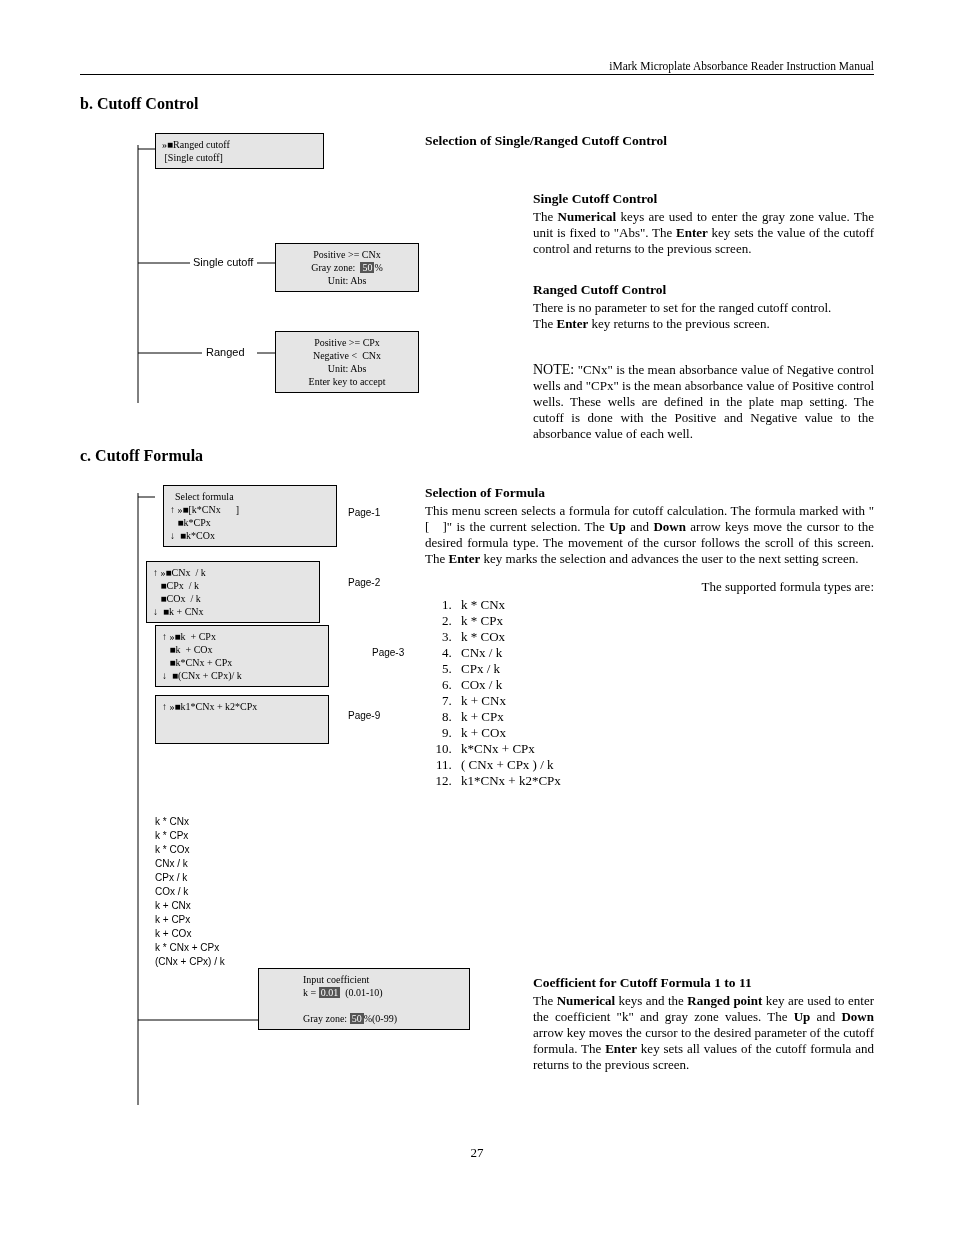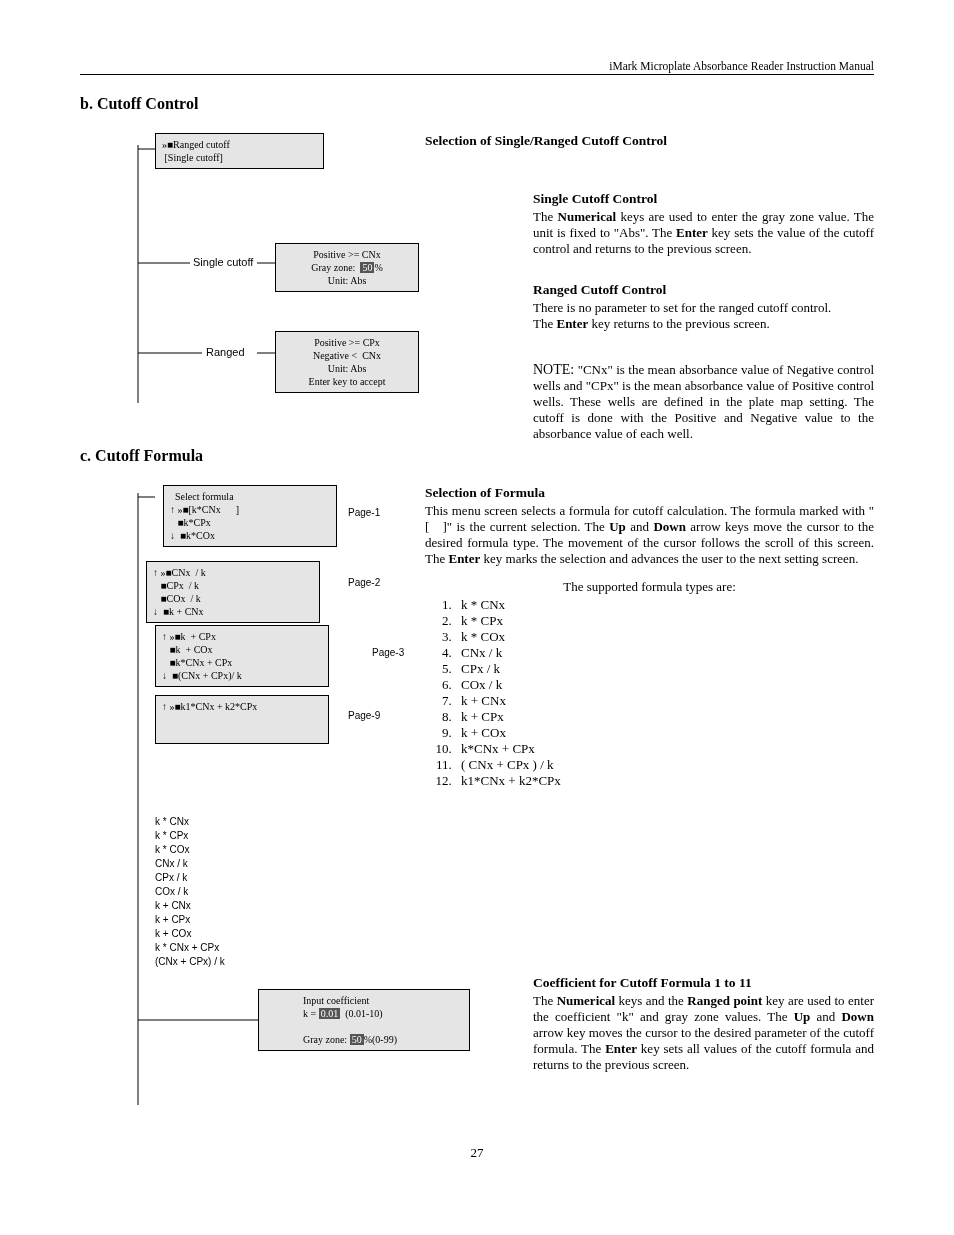--- a/index.html
+++ b/index.html
@@ -152,32 +152,32 @@
 k * COx
 CNx / k
 CPx / k
 COx / k
 k + CNx
 k + CPx
 k + COx
 k * CNx + CPx
 (CNx + CPx) / k</div>
 
-    <div class="box" style="position:absolute; left:178px; top:504px; width:160px;padding-left:44px;">Input coefficient
+    <div class="box" style="position:absolute; left:178px; top:483px; width:160px;padding-left:44px;">Input coefficient
 k = <span class="inline-blk">0.01</span>  (0.01-10)
 
 Gray zone: <span class="inline-blk">50</span>%(0-99)</div>
   </div>
 
   <div class="right-col">
     <div class="sub-head">Selection of Formula</div>
     <div>This menu screen selects a formula for cutoff calculation. The formula marked with "[&nbsp;&nbsp;&nbsp;]" is the current selection. The <b>Up</b> and <b>Down</b> arrow keys move the cursor to the desired formula type. The movement of the cursor follows the scroll of this screen. The <b>Enter</b> key marks the selection and advances the user to the next setting screen.</div>
 
     <div style="height:12px"></div>
-    <div style="text-align:center;">The supported formula types are:</div>
+    <div style="text-align:right;">The supported formula types are:</div>
     <ol class="formula-list" style="text-align:left;">
       <li>k * CNx</li>
       <li>k * CPx</li>
       <li>k * COx</li>
       <li>CNx / k</li>
       <li>CPx / k</li>
       <li>COx / k</li>
       <li>k + CNx</li>
       <li>k + CPx</li>
       <li>k + COx</li>

